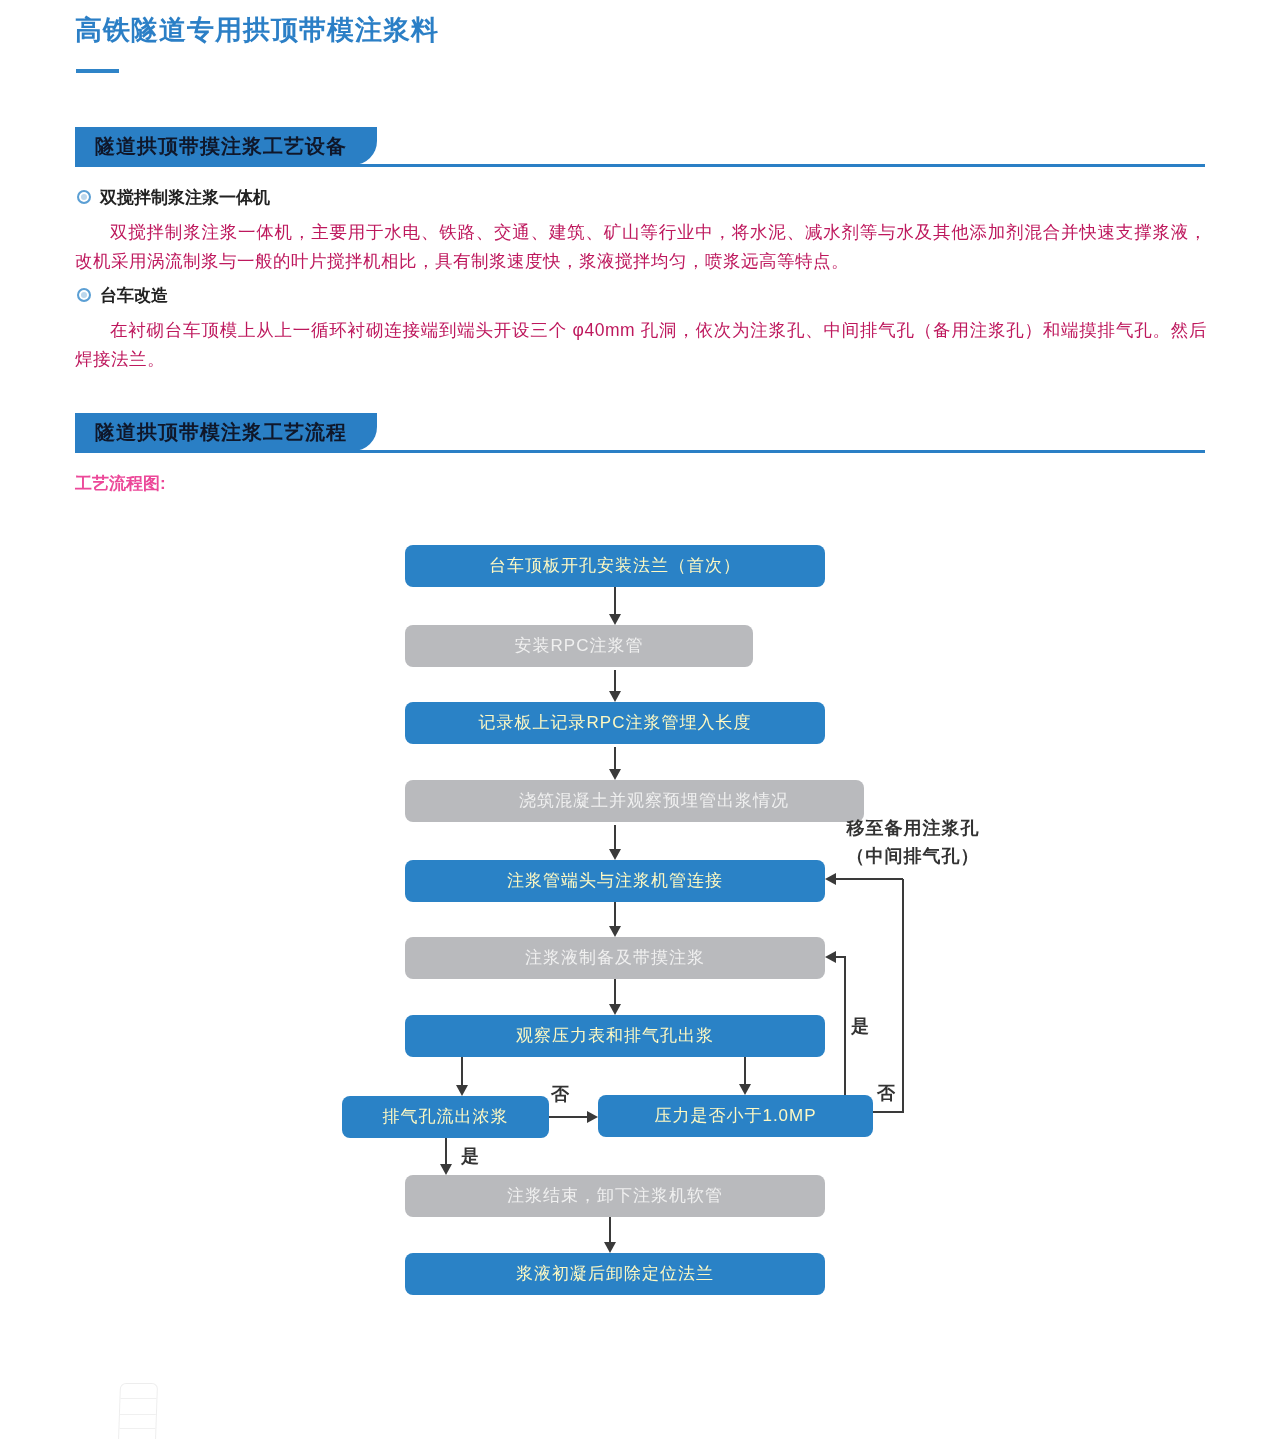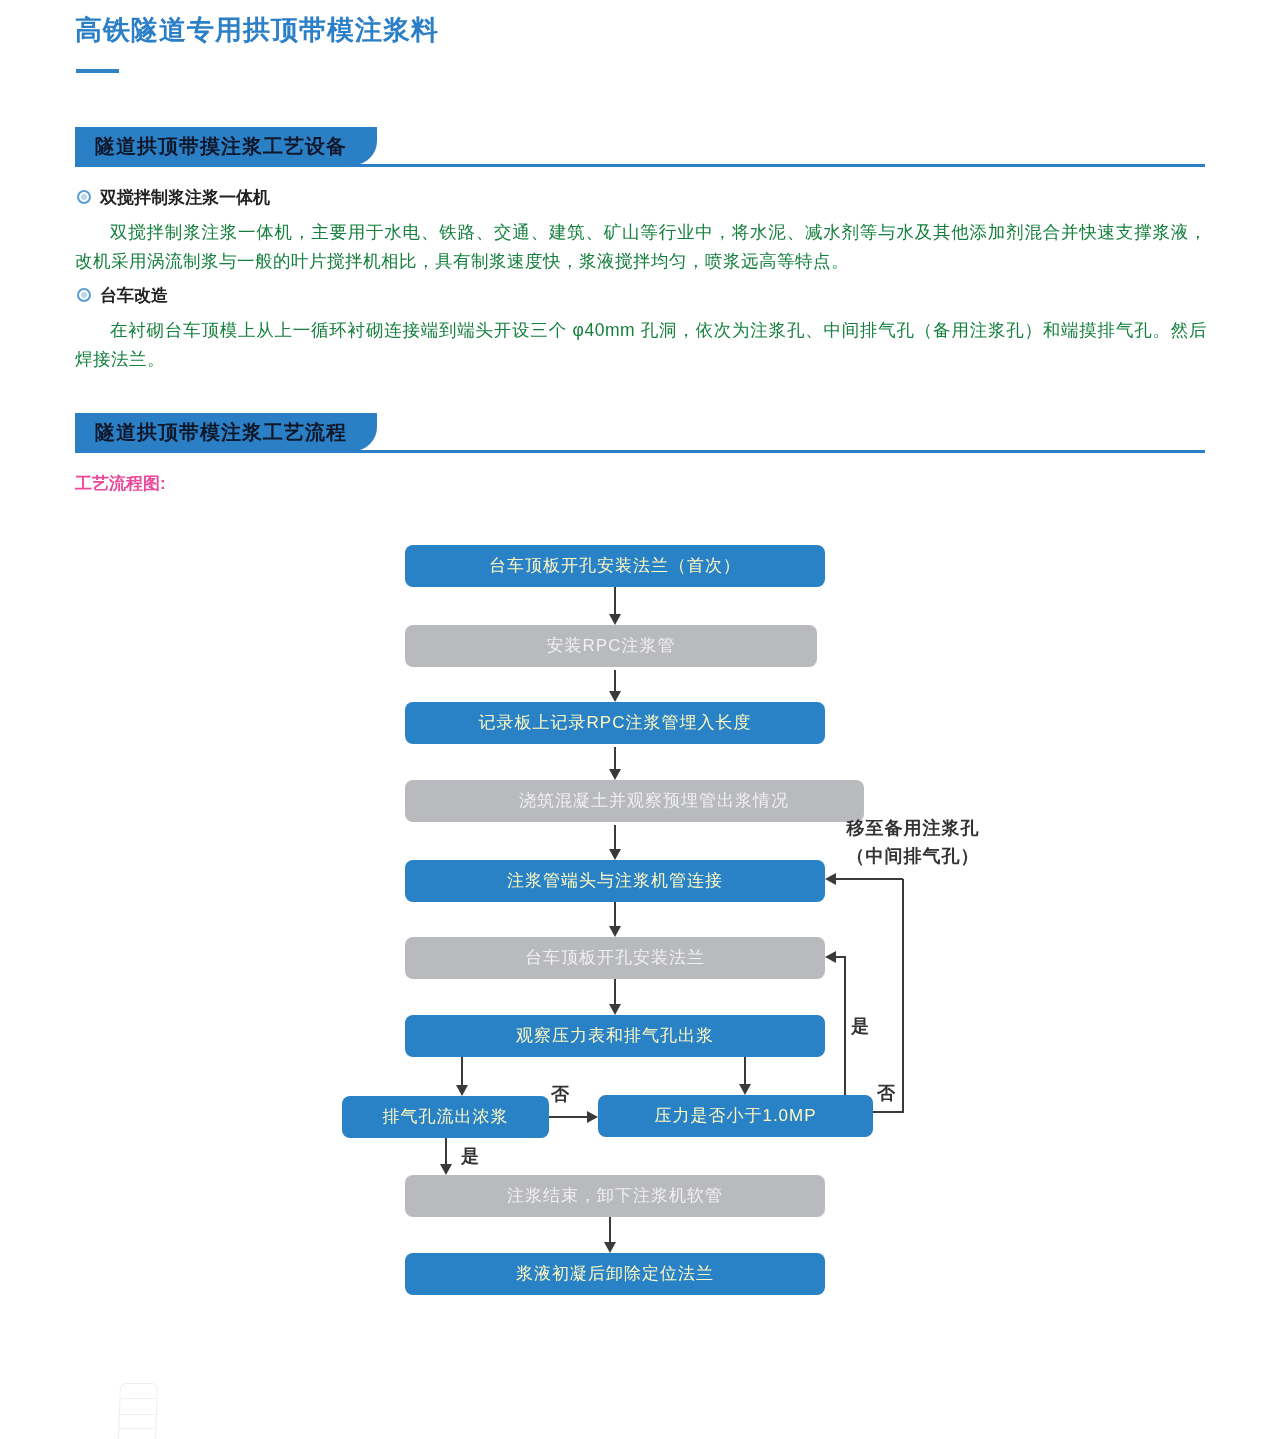--- a/index.html
+++ b/index.html
@@ -32,21 +32,21 @@
   }
 
   
   .bullet-line{position:absolute;left:77px;font-size:17px;font-weight:bold;color:#222;}
   .ring-icon{
     display:inline-block;width:10px;height:10px;border:2px solid #5b9fd4;border-radius:50%;
     margin-right:9px;vertical-align:-1px;box-shadow:inset 0 0 0 2px #fff;background:#bcd7ec;
   }
   .para{
     position:absolute;left:75px;width:1132px;
-    font-size:17.5px;line-height:29px;color:#15803d;text-indent:2em;letter-spacing:0.5px;
+    font-size:17.5px;line-height:29px;color:#be185d;text-indent:2em;letter-spacing:0.5px;
     text-align:justify;
   }
   .flow-label{position:absolute;left:75px;font-size:17px;font-weight:bold;color:#ec4899;}
 
   
   .flowchart{position:absolute;left:0;top:540px;width:1280px;height:790px;}
   .node{
     position:absolute;height:42px;line-height:42px;border-radius:8px;
     text-align:center;font-size:17px;letter-spacing:1px;
   }
@@ -102,25 +102,25 @@
   <div class="section-header" style="top:413px;">
     <div class="section-rule"></div>
     <div class="section-badge">隧道拱顶带模注浆工艺流程</div>
   </div>
 
   <div class="flow-label" style="top:472px;">工艺流程图:</div>
 
   <div class="flowchart">
 
     <div class="node blue" style="left:405px;top:5px;width:420px;">台车顶板开孔安装法兰（首次）</div>
-    <div class="node gray" style="left:405px;top:85px;width:412px;">安装RPC注浆管</div>
+    <div class="node gray" style="left:405px;top:85px;width:348px;">安装RPC注浆管</div>
     <div class="node blue" style="left:405px;top:162px;width:420px;">记录板上记录RPC注浆管埋入长度</div>
     <div class="node gray" style="left:405px;top:240px;width:420px;padding-left:39px;">浇筑混凝土并观察预埋管出浆情况</div>
     <div class="node blue" style="left:405px;top:320px;width:420px;">注浆管端头与注浆机管连接</div>
-    <div class="node gray" style="left:405px;top:397px;width:420px;">台车顶板开孔安装法兰</div>
+    <div class="node gray" style="left:405px;top:397px;width:420px;">注浆液制备及带摸注浆</div>
     <div class="node blue" style="left:405px;top:475px;width:420px;">观察压力表和排气孔出浆</div>
     <div class="node blue" style="left:342px;top:556px;width:207px;">排气孔流出浓浆</div>
     <div class="node blue" style="left:598px;top:555px;width:275px;">压力是否小于1.0MP</div>
     <div class="node blue" style="left:405px;top:713px;width:420px;">浆液初凝后卸除定位法兰</div>
     <div class="node gray" style="left:405px;top:635px;width:420px;">注浆结束，卸下注浆机软管</div>
 
     <div class="vline" style="left:614px;top:47px;height:27px;"></div>
     <div class="arrow-down" style="left:609px;top:74px;"></div>
 
     <div class="vline" style="left:614px;top:130px;height:21px;"></div>

